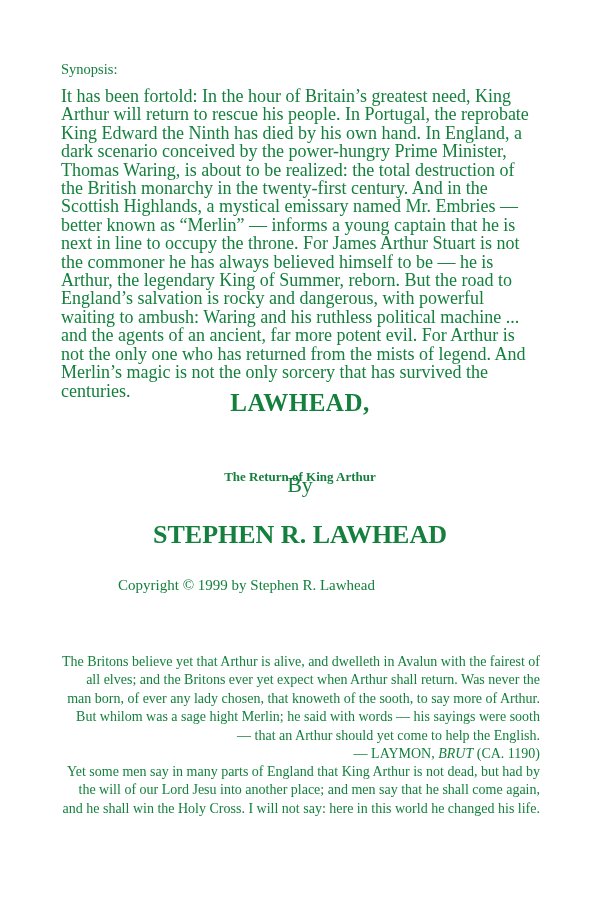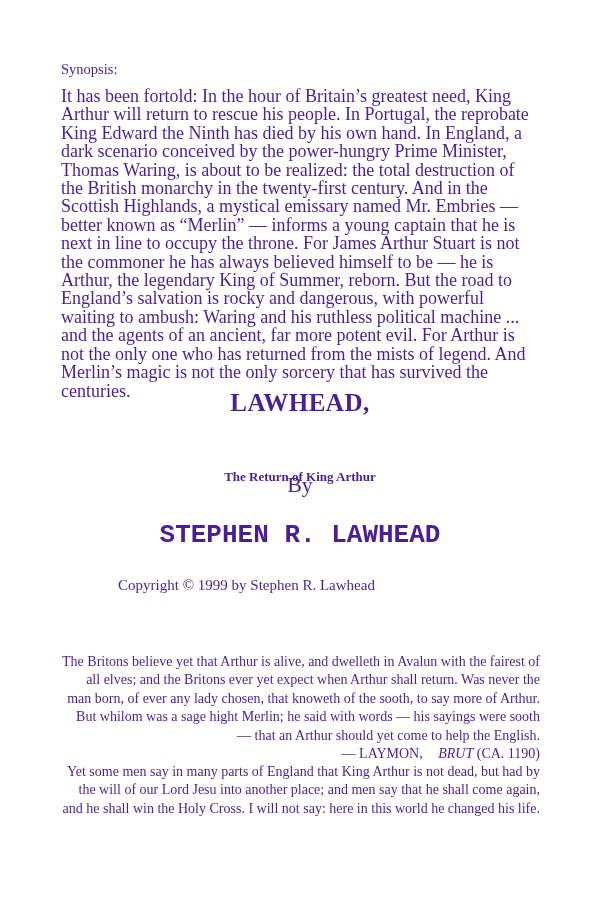--- a/index.html
+++ b/index.html
@@ -5,21 +5,21 @@
   html, body {
     margin: 0;
     padding: 0;
     background: #ffffff;
   }
   .page {
     position: relative;
     width: 600px;
     height: 900px;
     background: #ffffff;
-    color: #4c1d95;
+    color: #15803d;
     font-family: "Liberation Serif", "DejaVu Serif", serif;
     overflow: hidden;
   }
   .synopsis-heading {
     position: absolute;
     top: 60px;
     left: 61px;
     font-size: 14.5px;
     line-height: 18px;
   }
@@ -62,21 +62,20 @@
     font-weight: normal;
   }
   .author-name {
     position: absolute;
     top: 520px;
     left: 0;
     width: 600px;
     text-align: center;
     font-size: 26px;
     font-weight: bold;
-    font-family: Liberation Mono, monospace;
   }
   .copyright-line {
     position: absolute;
     top: 577px;
     left: 0;
     width: 493px;
     text-align: center;
     font-size: 15px;
   }
   .epigraph {
@@ -87,21 +86,20 @@
     line-height: 18.4px;
     text-align: right;
   }
   .epigraph-1 { top: 653px; }
   .epigraph-2 { top: 763px; }
   .epigraph-attribution {
     display: block;
   }
   .epigraph-attribution em {
     font-style: italic;
-    margin-left: 12px;
   }
 </style>
 </head>
 <body>
 
 <div class="page">
 
   <div class="synopsis-heading">Synopsis:</div>
 
   <div class="synopsis-body">It has been fortold: In the hour of Britain’s greatest need, King Arthur will return to rescue his people. In Portugal, the reprobate King Edward the Ninth has died by his own hand. In England, a dark scenario conceived by the power-hungry Prime Minister, Thomas Waring, is about to be realized: the total destruction of the British monarchy in the twenty-first century. And in the Scottish Highlands, a mystical emissary named Mr. Embries — better known as “Merlin” — informs a young captain that he is next in line to occupy the throne. For James Arthur Stuart is not the commoner he has always believed himself to be — he is Arthur, the legendary King of Summer, reborn. But the road to England’s salvation is rocky and dangerous, with powerful waiting to ambush: Waring and his ruthless political machine ... and the agents of an ancient, far more potent evil. For Arthur is not the only one who has returned from the mists of legend. And Merlin’s magic is not the only sorcery that has survived the centuries.</div>

